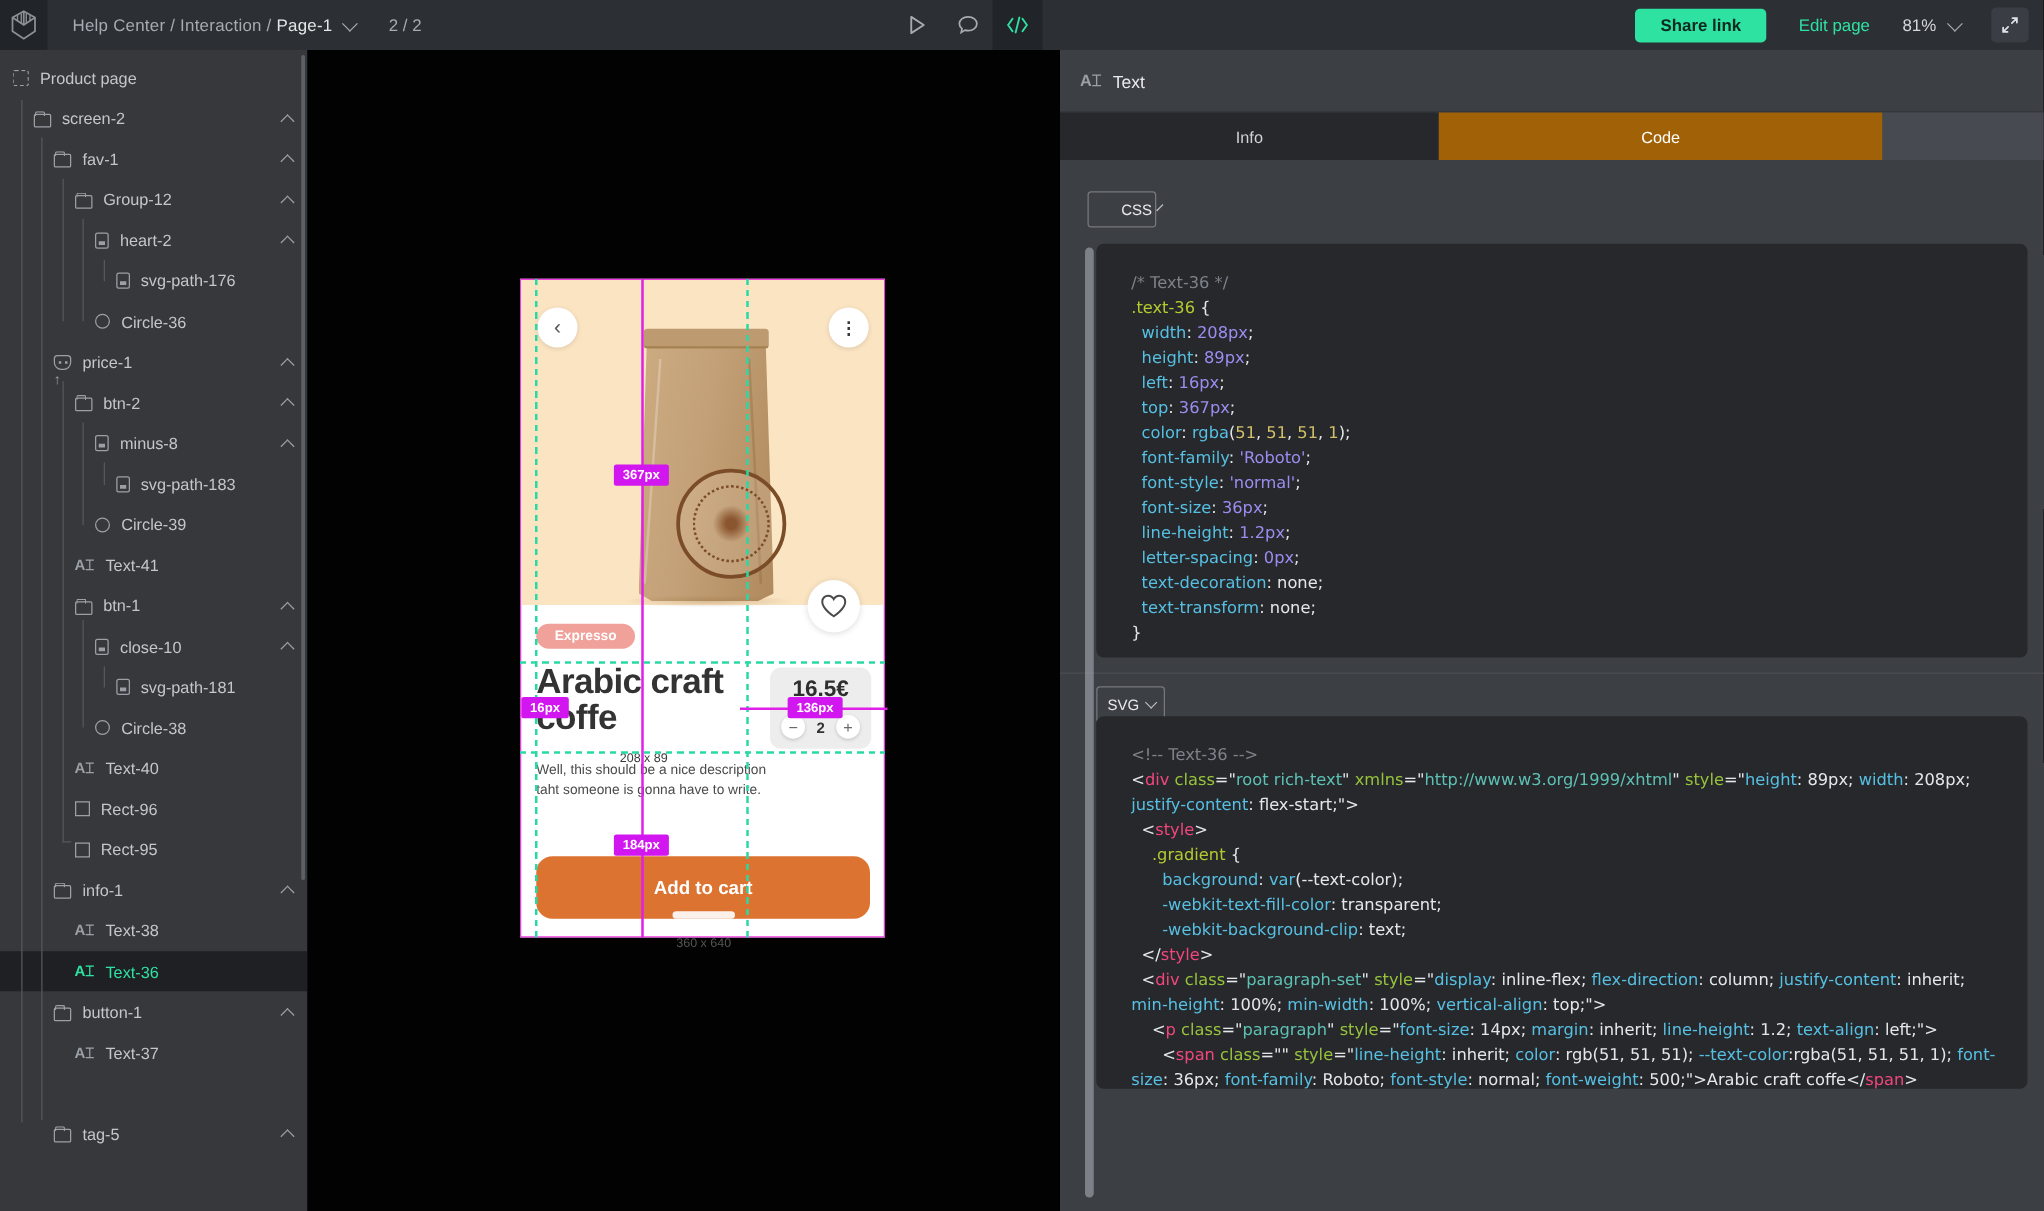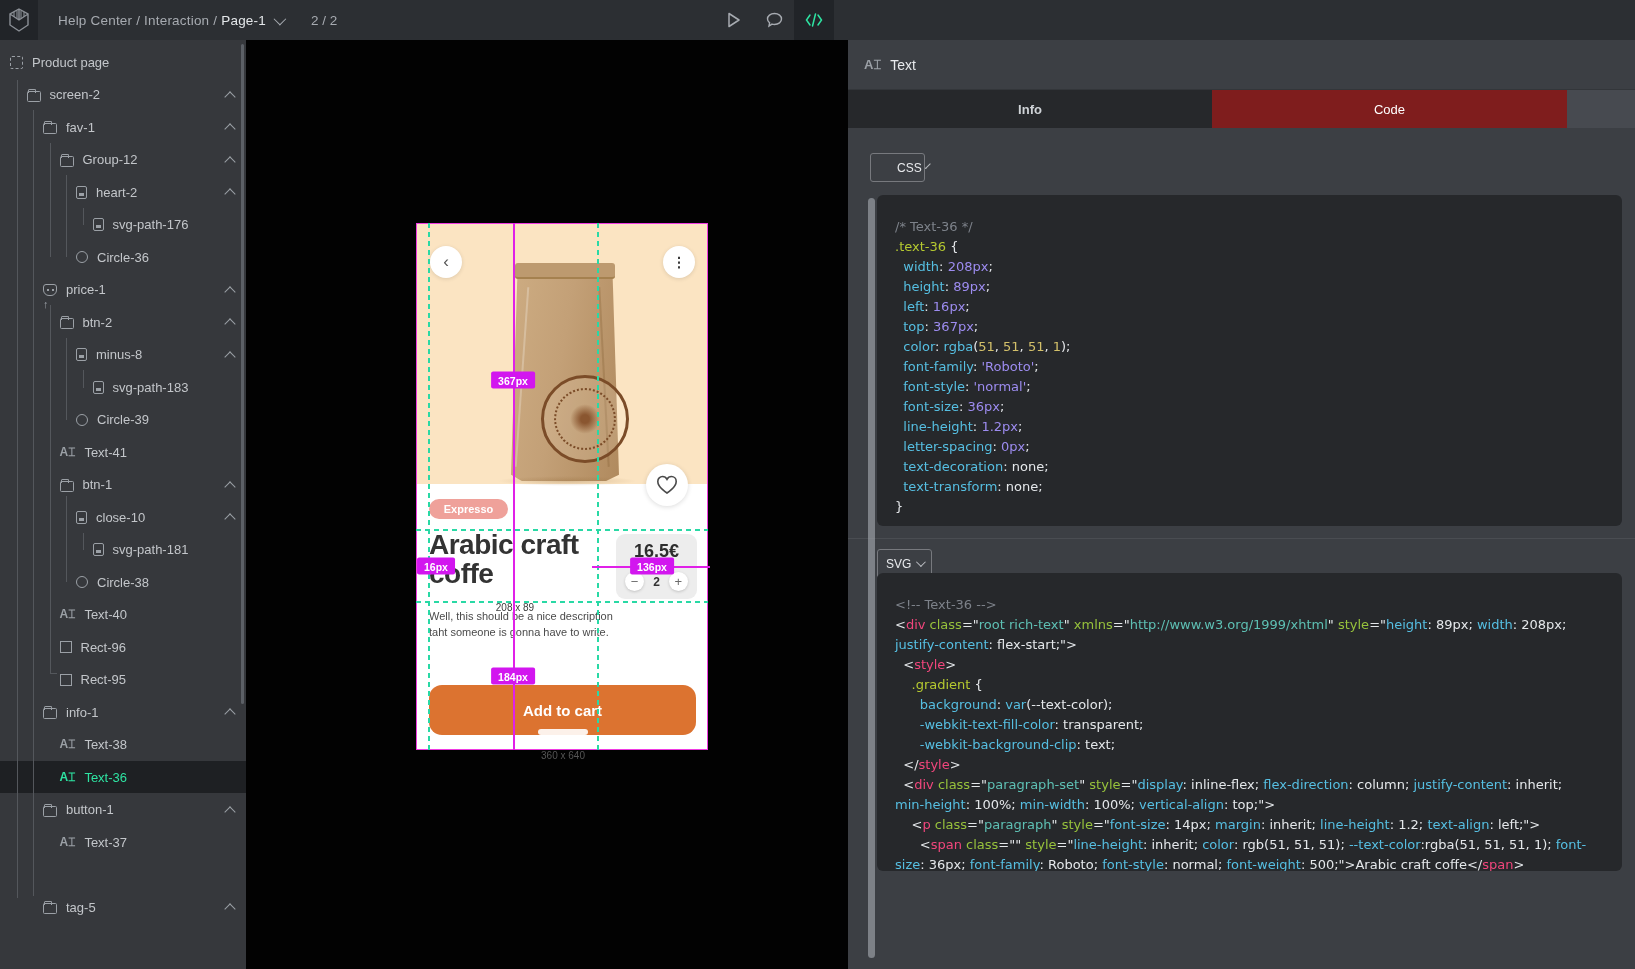--- a/index.html
+++ b/index.html
@@ -84,26 +84,26 @@
   .mag-h { position:absolute; height:1.5px; background:#e020e8; }
   .badge { position:absolute; transform:translate(-50%,-50%); background:#d216ef; color:#fff; font-size:10.5px; font-weight:bold; padding:2.5px 7px; border-radius:2px; white-space:nowrap; }
 
   
   .panel { position:absolute; left:848px; top:40px; width:787px; height:929px; background:#3c3f44; }
   .panel-header { position:absolute; left:0; top:0; width:100%; height:50px; display:flex; align-items:center; padding-left:16px; gap:9px; border-bottom:1px solid #33363a; }
   .panel-title-icon { color:#9ba0a6; font-size:13px; font-weight:bold; }
   .panel-title { color:#e8eaed; font-size:14px; }
   .tabs { position:absolute; left:0; top:50px; width:100%; height:38px; display:flex; }
   .tab { display:flex; align-items:center; justify-content:center; font-size:13px; cursor:pointer; }
-  .tab-info { width:364px; background:#26282b; color:#cfd3d7;font-weight:bold; }
-  .tab-code { width:355px; background:#7f1d1d; color:#fff; }
+  .tab-info { width:303px; background:#26282b; color:#cfd3d7; }
+  .tab-code { width:355px; background:#a16207; color:#fff; }
   .tab-spacer { flex:1; background:#474a50; }
   .select-box { position:absolute; width:55px; height:29px; border:1px solid #77797e; border-radius:3px; color:#e8eaed; font-size:12px; display:flex; align-items:center; justify-content:space-between; padding:0 8px; cursor:pointer; background:transparent; }
   .select-box .chev-down { border-color:#b9bcc0; width:7px; height:7px; }
-  .code-block { position:absolute; left:29px; width:745px; background:#26282b; border-radius:6px; overflow:hidden; }
+  .code-block { position:absolute; left:29px; width:745px; background:#26282b; border-radius:6px; overflow:hidden;padding-left:10px; }
   .code-lines { padding:22px 14px 10px 18px; font-family:"DejaVu Sans", sans-serif; font-size:13px; }
   .code-line { height:20px; line-height:20px; white-space:pre; }
   .tk-c { color:#7d828a; } .tk-sel { color:#b5c930; } .tk-p { color:#56bfe2; }
   .tk-v { color:#9d8cf0; } .tk-n { color:#d3c06a; } .tk-w { color:#e4e7ea; }
   .tk-t { color:#f1467c; } .tk-a { color:#97c23c; } .tk-s { color:#5ec0b4; }
   .panel-divider { position:absolute; left:0; top:498px; width:100%; height:1px; background:#4a4d52; }
   .panel-scroll { position:absolute; left:20px; top:158px; width:7px; height:760px; background:rgba(160,165,172,.65); border-radius:4px; }
 </style>
 </head>
 <body>
@@ -135,20 +135,33 @@
           <path d="M8.5 1.5 C12.6 1.5 15.5 4 15.5 7 C15.5 10 12.6 12.5 8.5 12.5 C7.6 12.5 6.8 12.4 6 12.1 L3 14 L3.6 10.9 C2.3 9.9 1.5 8.5 1.5 7 C1.5 4 4.4 1.5 8.5 1.5 Z" fill="none" stroke="#a7abb1" stroke-width="1.4"></path>
         </svg>
       </div>
       <div class="tb-icon-btn code-tile">
         <svg width="18" height="14" viewBox="0 0 18 14">
           <path d="M5 2 L1.5 7 L5 12 M13 2 L16.5 7 L13 12 M10.5 1 L7.5 13" fill="none" stroke="#2ee3a2" stroke-width="1.5" stroke-linecap="round"></path>
         </svg>
       </div>
     </div>
 
+    <div class="topbar-right">
+      <button class="share-btn">Share link</button>
+      <span class="edit-link">Edit page</span>
+      <span class="zoom-ctl">
+        <span>81%</span>
+        <span class="chev-down"></span>
+      </span>
+      <span class="fullscreen-tile">
+        <svg width="14" height="14" viewBox="0 0 14 14">
+          <path d="M8.5 5.5 L12.5 1.5 M9 1.5 L12.5 1.5 L12.5 5 M5.5 8.5 L1.5 12.5 M1.5 9 L1.5 12.5 L5 12.5" fill="none" stroke="#dfe2e6" stroke-width="1.4" stroke-linecap="round"></path>
+        </svg>
+      </span>
+    </div>
   </div>
 
   <div class="sidebar">
     <div class="tree" id="tree">
         <div class="tree-row" style="top: 6px;">
           <span class="t-icon icon-frame" style="margin-left: 10px;"></span>
           <span class="t-label">Product page</span>
         </div>
         <div class="tree-row" style="top: 38.5px;">
           <span class="t-icon icon-folder" style="margin-left: 26.5px;"></span>

